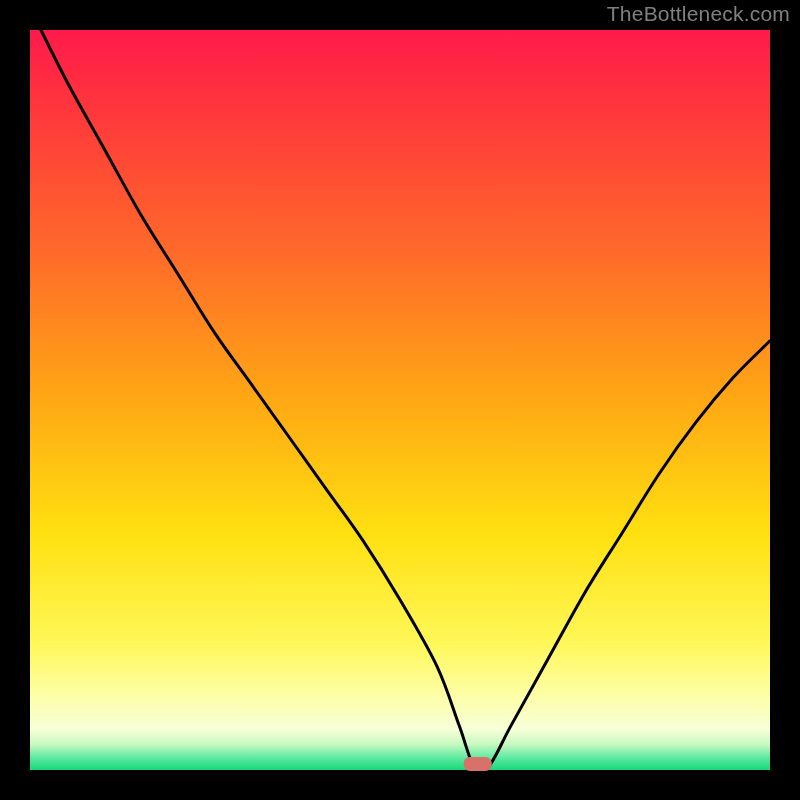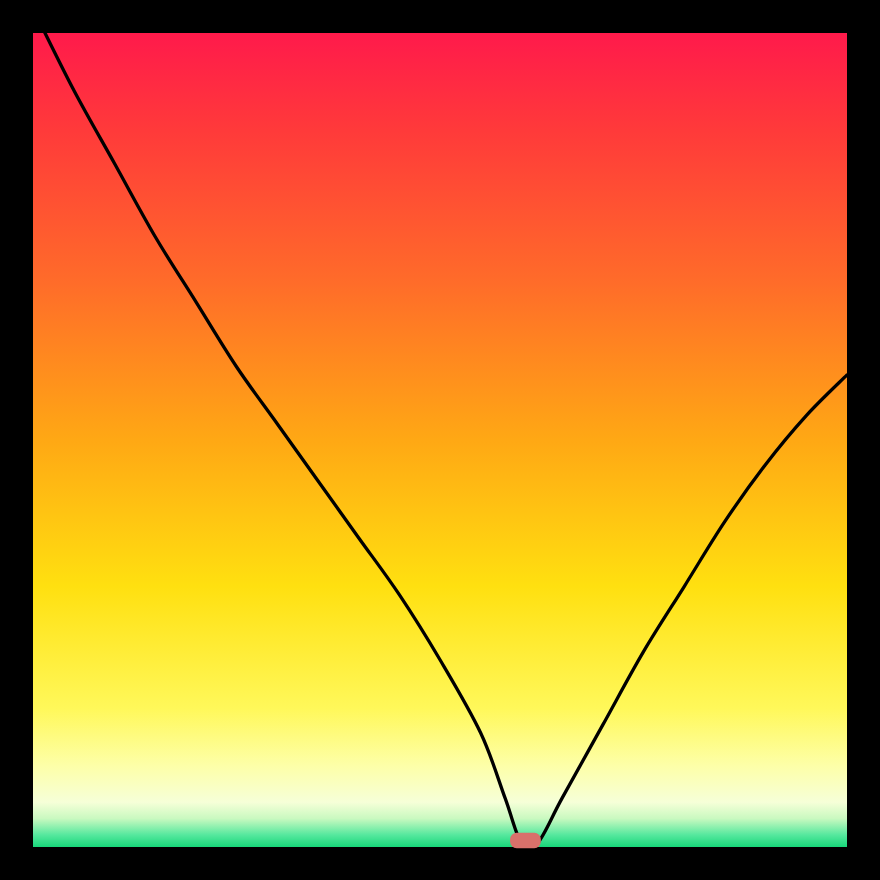--- a/index.html
+++ b/index.html
@@ -47,13 +47,14 @@
     </defs>
 
     <rect x="0" y="0" width="800" height="800" fill="#000"></rect>
 
     <rect id="plot-rect" fill="url(#bg-grad)" x="30" y="30" width="740" height="740"></rect>
 
     <path id="curve-path" fill="none" stroke="#000" stroke-width="3" stroke-linecap="round" d="M 30 7.799999999999979 C 36.166666666666664 20.133333333333308, 54.666666666666664 58.36666666666662, 67 81.79999999999995 C 79.33333333333333 105.23333333333329, 91.66666666666667 126.20000000000003, 104 148.40000000000003 C 116.33333333333333 170.60000000000005, 128.66666666666666 194.03333333333336, 141 215 C 153.33333333333334 235.96666666666664, 165.66666666666666 254.46666666666658, 178 274.19999999999993 C 190.33333333333334 293.9333333333333, 202.66666666666666 314.90000000000003, 215 333.40000000000003 C 227.33333333333334 351.90000000000003, 239.66666666666666 367.93333333333334, 252 385.2 C 264.3333333333333 402.46666666666664, 276.6666666666667 419.7333333333334, 289 437.00000000000006 C 301.3333333333333 454.2666666666667, 313.6666666666667 471.53333333333336, 326 488.8 C 338.3333333333333 506.06666666666666, 350.6666666666667 522.0999999999999, 363 540.5999999999999 C 375.3333333333333 559.0999999999999, 387.66666666666663 578.8333333333334, 400 599.8000000000001 C 412.33333333333337 620.7666666666668, 427.1333333333334 645.4333333333334, 437.00000000000006 666.4 C 446.86666666666673 687.3666666666666, 453.0333333333333 708.9499999999999, 459.2 725.5999999999999 C 465.3666666666667 742.2499999999999, 469.06666666666666 759.5166666666667, 474 766.3 C 478.93333333333334 773.0833333333333, 482.6333333333333 773.0833333333333, 488.8 766.3 C 494.9666666666667 759.5166666666667, 501.1333333333333 743.4833333333332, 511 725.5999999999999 C 520.8666666666667 707.7166666666666, 535.6666666666666 681.2, 548 659 C 560.3333333333334 636.8, 572.6666666666666 613.3666666666667, 585 592.4 C 597.3333333333334 571.4333333333333, 609.6666666666666 552.9333333333333, 622 533.1999999999999 C 634.3333333333334 513.4666666666666, 646.6666666666666 492.5, 659 474 C 671.3333333333334 455.5, 683.6666666666666 438.2333333333334, 696 422.20000000000005 C 708.3333333333334 406.1666666666667, 720.6666666666666 391.3666666666666, 733 377.79999999999995 C 745.3333333333334 364.2333333333333, 763.8333333333334 346.9666666666667, 770 340.8"></path>
 
     <rect id="marker-rect" rx="6" ry="6" x="463.7" y="757.08" width="28" height="14" fill="#d9716b"></rect>
   </svg>
+  <div class="attribution">TheBottleneck.com</div>
 </div>
 
 </body></html>

